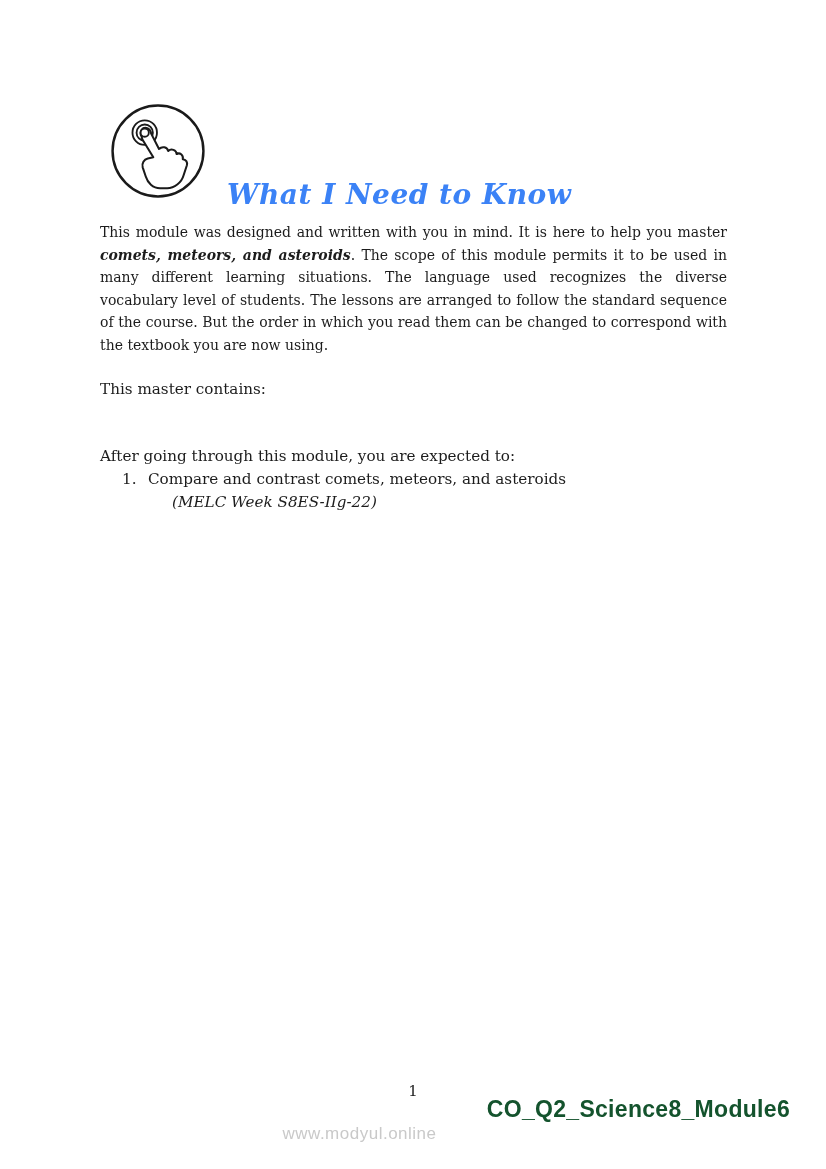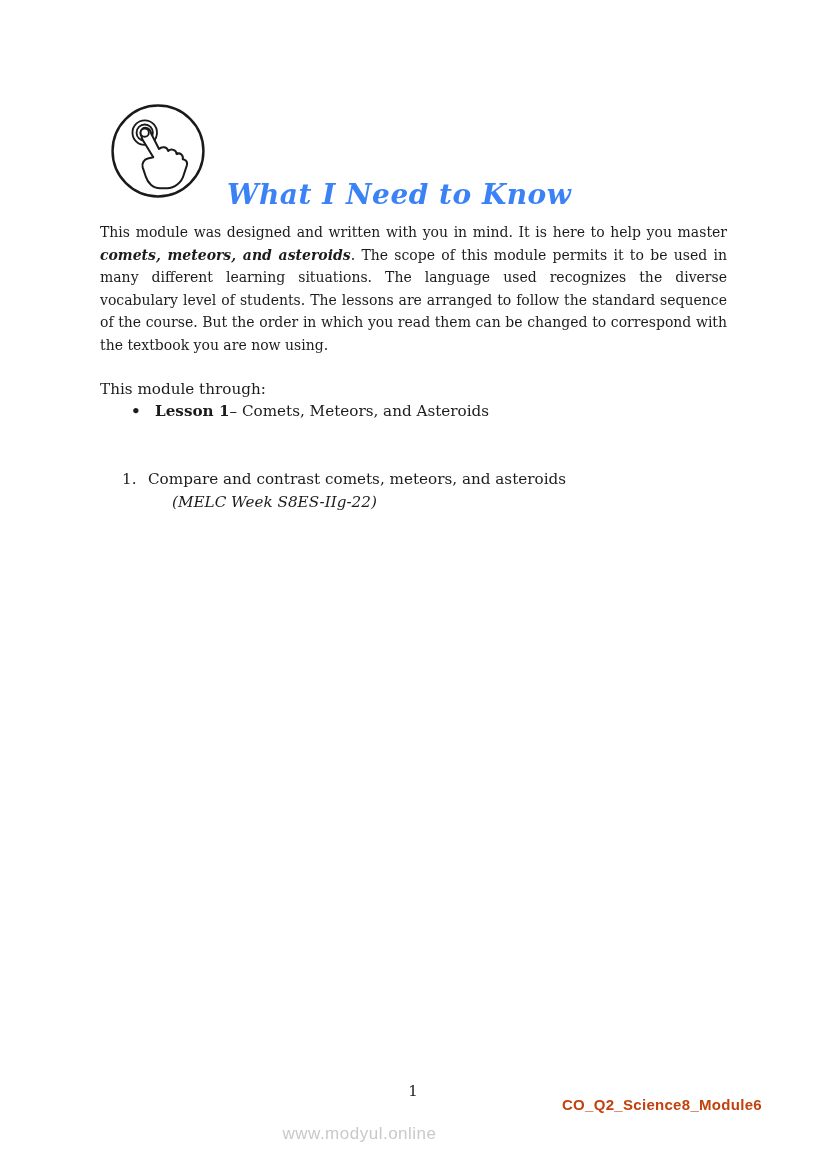--- a/index.html
+++ b/index.html
@@ -87,27 +87,27 @@
   .page-number {
     position: absolute;
     left: 0;
     top: 1082px;
     width: 826px;
     text-align: center;
     font-size: 15px;
   }
   .module-code {
     position: absolute;
-    right: 64px;
+    right: 36px;
     top: 1096px;
     font-family: "Liberation Sans", sans-serif;
     font-weight: 700;
-    font-size: 15px;
+    font-size: 23px;
     letter-spacing: 0.3px;
-    color: #c2410c;
+    color: #14532d;
   }
   .watermark {
     position: absolute;
     left: 0;
     top: 1124px;
     width: 719px;
     text-align: center;
     font-family: "Liberation Sans", sans-serif;
     font-size: 17px;
     letter-spacing: 0.5px;
@@ -140,23 +140,23 @@
            C32,60 34.2,56.3 38,55.4
            L43.4,54.2
            L32.6,36.5 Z" fill="#ffffff" stroke="#1a1a1a" stroke-width="2" stroke-linejoin="round" stroke-linecap="round"></path>
       <circle cx="35" cy="30" r="4" fill="#ffffff" stroke="#1a1a1a" stroke-width="1.8"></circle>
     </svg>
   </div>
   <div class="page-title">What I Need to Know</div>
 
   <p class="intro-paragraph"><span>This module was designed and written with you in mind. It is here to help you master </span><span class="bold-italic">comets, meteors, and asteroids</span><span>. The scope of this module permits it to be used in many different learning situations. The language used recognizes the diverse vocabulary level of students. The lessons are arranged to follow the standard sequence of the course. But the order in which you read them can be changed to correspond with the textbook you are now using.</span></p>
 
-  <div class="contains-heading">This module through:</div>
-  <div class="bullet-line"><span class="bullet-glyph">•</span><span class="lesson-bold">Lesson 1</span><span>– Comets, Meteors, and Asteroids</span></div>
+  <div class="contains-heading">This master contains:</div>
 
+  <div class="objectives-heading">After going through this module, you are expected to:</div>
   <div class="objective-item"><span class="objective-number">1.</span><span>Compare and contrast comets, meteors, and asteroids</span></div>
   <div class="objective-sub">(MELC Week S8ES-IIg-22)</div>
 
   <div class="page-number">1</div>
   <div class="module-code">CO_Q2_Science8_Module6</div>
   <div class="watermark">www.modyul.online</div>
 
 </div>
 
 </body></html>

